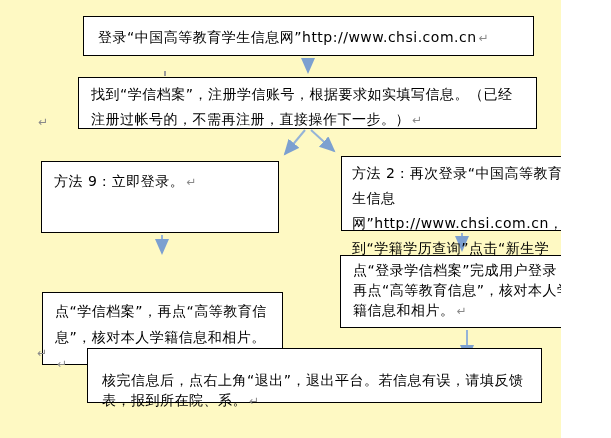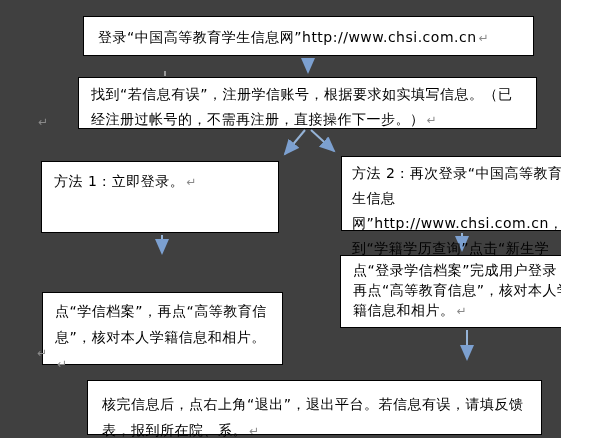--- a/index.html
+++ b/index.html
@@ -1,17 +1,17 @@
 <!DOCTYPE html>
 <html><head>
 <meta charset="utf-8">
 <style>
   html,body{margin:0;padding:0;background:#ffffff;}
   .canvas{
-    position:relative;width:561px;height:438px;background:#404040;overflow:hidden;
+    position:relative;width:561px;height:438px;background:#fef9c3;overflow:hidden;
     font-family:"DejaVu Sans",sans-serif;
   }
   .arrow-layer{position:absolute;left:0;top:0;width:611px;height:438px;pointer-events:none;}
   .fbox{
     position:absolute;border:1px solid #000;background:#fff;color:#000;
     font-size:14px;box-sizing:border-box;
   }
   .fbox .txt{letter-spacing:0.5px;}
   .pmark{color:#8a8a8a;font-size:12px;padding-left:2px;}
   .margin-mark{position:absolute;color:#8a8a8a;font-size:12px;}
@@ -40,40 +40,40 @@
       <line x1="160" y1="333" x2="160" y2="359" marker-end="url(#ah)"></line>
       <line x1="467" y1="330" x2="467" y2="359" marker-end="url(#ah)"></line>
     </g>
   </svg>
 
   <div class="fbox" style="left:83px;top:16px;width:451px;height:40px;padding:9px 0 0 14px;line-height:22px;">
     <span class="txt">登录“中国高等教育学生信息网”http://www.chsi.com.cn</span><span class="pmark">↵</span>
   </div>
 
   <div class="fbox" style="left:78px;top:77px;width:459px;height:52px;padding:4px 10px 0 12px;line-height:25px;">
-    <span class="txt">找到“若信息有误”，注册学信账号，根据要求如实填写信息。（已经注册过帐号的，不需再注册，直接操作下一步。）</span><span class="pmark">↵</span>
+    <span class="txt">找到“学信档案”，注册学信账号，根据要求如实填写信息。（已经注册过帐号的，不需再注册，直接操作下一步。）</span><span class="pmark">↵</span>
   </div>
 
   <div class="fbox" style="left:41px;top:161px;width:238px;height:72px;padding:7px 8px 0 12px;line-height:25px;">
-    <span class="txt">方法  1：立即登录。</span><span class="pmark">↵</span>
+    <span class="txt">方法  9：立即登录。</span><span class="pmark">↵</span>
   </div>
 
   <div class="fbox" style="left:341px;top:156px;width:244px;height:75px;padding:4px 6px 0 10px;line-height:25px;">
     <span class="txt">方法 2：再次登录“中国高等教育学生信息网”http://www.chsi.com.cn，找到“学籍学历查询”点击“新生学籍”。</span><span class="pmark">↵</span>
   </div>
 
   <div class="fbox" style="left:42px;top:258px;width:241px;height:73px;padding:5px 6px 0 12px;line-height:26px;margin-top:34px;">
     <span class="txt">点“学信档案”，再点“高等教育信息”，核对本人学籍信息和相片。</span><span class="pmark">↵</span>
   </div>
 
   <div class="fbox" style="left:340px;top:255px;width:247px;height:73px;padding:4px 6px 0 12px;line-height:20px;">
     <span class="txt">点“登录学信档案”完成用户登录，再点“高等教育信息”，核对本人学籍信息和相片。</span><span class="pmark">↵</span>
   </div>
 
-  <div class="fbox" style="left:87px;top:380px;width:455px;height:55px;padding:10px 8px 0 14px;line-height:26px;">
+  <div class="fbox" style="left:87px;top:348px;width:455px;height:55px;padding:21px 8px 0 14px;line-height:20px;">
     <span class="txt">核完信息后，点右上角“退出”，退出平台。若信息有误，请填反馈表，报到所在院、系。</span><span class="pmark">↵</span>
   </div>
 
   <span class="margin-mark" style="left:38px;top:115px;">↵</span>
   <span class="margin-mark" style="left:37px;top:346px;">↵</span>
   <span class="stray-tick" style="left:164px;top:71px;"></span>
   <span class="corner-bracket" style="left:594px;top:389px;width:17px;height:24px;"></span>
 
 </div>
 

